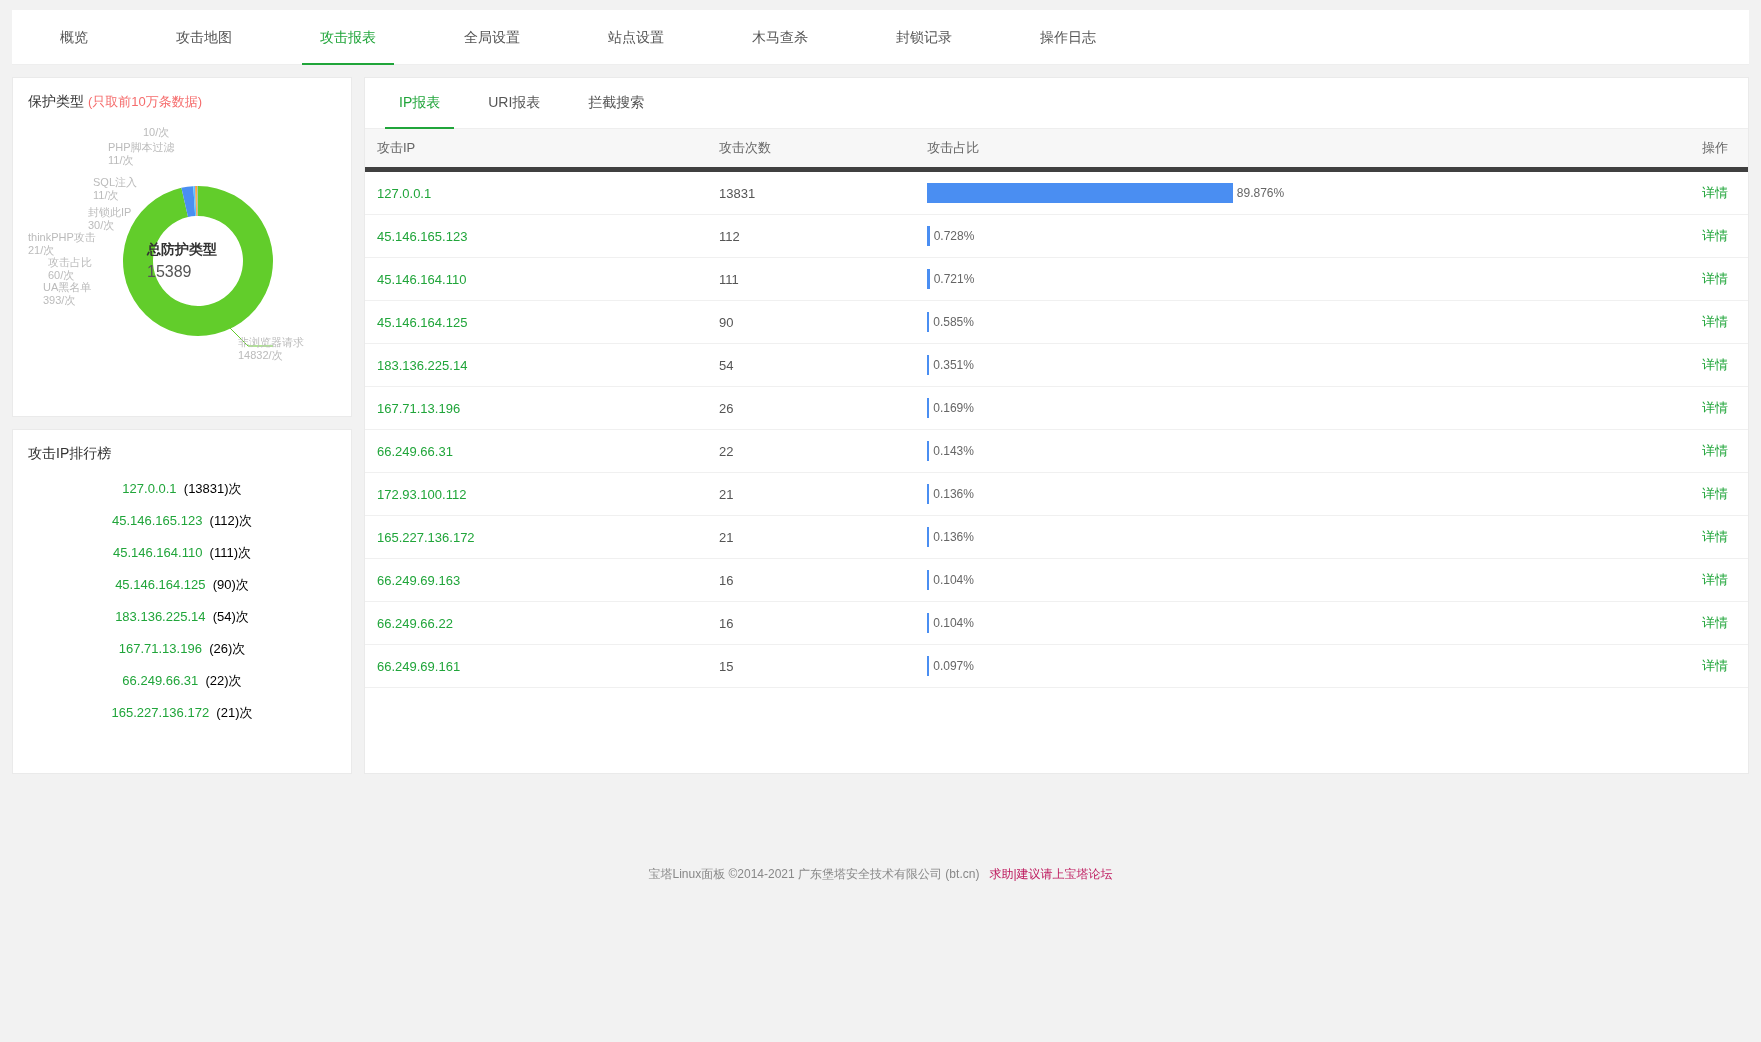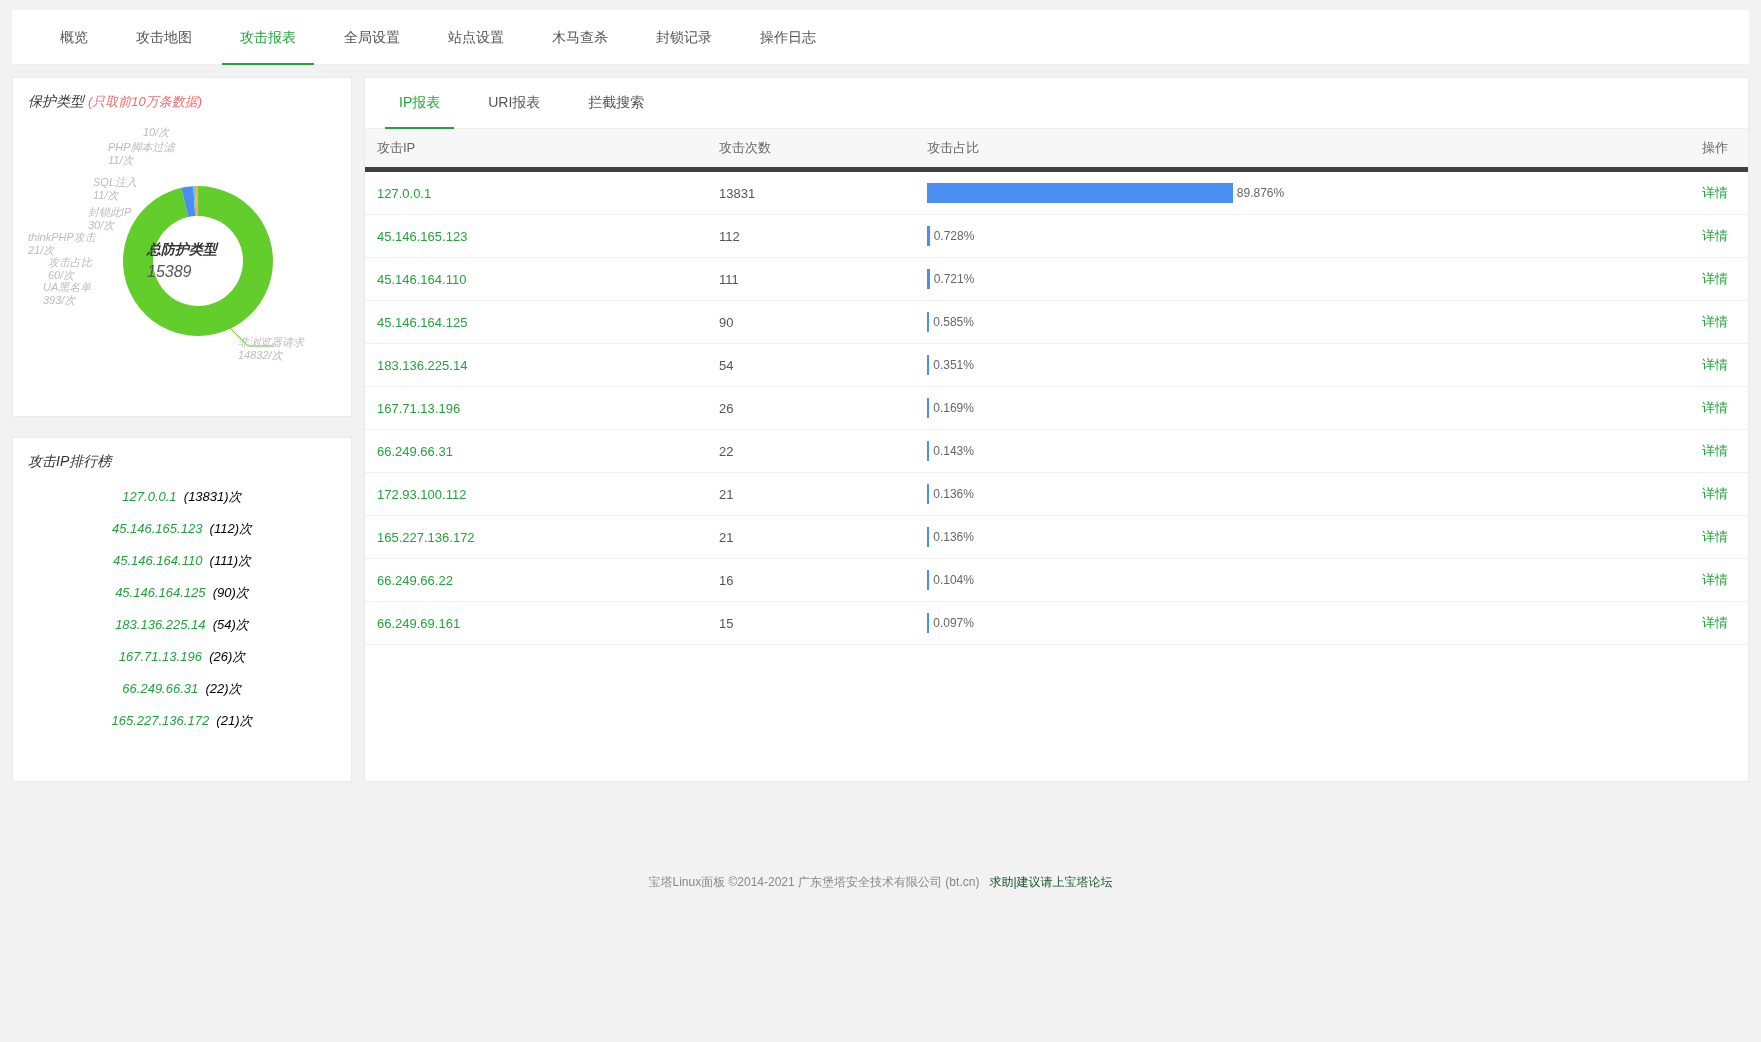--- a/index.html
+++ b/index.html
@@ -11,20 +11,21 @@
 }
 .container { width: 100%; }
 .tabs-bar {
   background: #fff;
   border-bottom: 1px solid #eee;
   height: 55px;
   display: flex;
   align-items: center;
   padding: 0 30px;
   margin: 10px 12px 0 12px;
+  gap: 40px;
 }
 .tabs-bar .tab {
   padding: 0 18px;
   height: 55px;
   line-height: 55px;
   color: #555;
   cursor: pointer;
   font-size: 14px;
   margin-right: 12px;
   position: relative;
@@ -41,22 +42,21 @@
 }
 .main-area {
   display: flex;
   gap: 12px;
   padding: 12px;
 }
 .sidebar {
   width: 340px;
   display: flex;
   flex-direction: column;
-  gap: 20px;
-  font-style: italic;
+  gap: 12px;
 }
 .panel {
   background: #fff;
   border: 1px solid #eaeaea;
   padding: 15px;
 }
 .panel-title {
   font-size: 14px;
   color: #333;
   margin-bottom: 10px;
@@ -158,21 +158,21 @@
   margin-left: 4px;
   color: #666;
   font-size: 12px;
 }
 .footer {
   text-align: center;
   color: #888;
   font-size: 12px;
   padding: 80px 0 10px 0;
 }
-.footer a { color: #14532d; text-decoration: none; }
+.footer a { color: #be185d; text-decoration: none; }
 </style>
 </head>
 <body>
 
 <div class="container">
 
   <div class="tabs-bar" id="top-tabs">
       <div class="tab">概览</div>
       <div class="tab">攻击地图</div>
       <div class="tab active">攻击报表</div>
@@ -370,20 +370,31 @@
                 <td>21</td>
                 <td class="bar-cell">
                   <div class="bar-bg">
                     <div class="bar-fill" style="width:2px"></div>
                     <span class="bar-label">0.136%</span>
                   </div>
                 </td>
                 <td class="op"><a>详情</a></td>
               </tr>
               <tr>
+                <td class="ip-cell">66.249.69.163</td>
+                <td>16</td>
+                <td class="bar-cell">
+                  <div class="bar-bg">
+                    <div class="bar-fill" style="width:2px"></div>
+                    <span class="bar-label">0.104%</span>
+                  </div>
+                </td>
+                <td class="op"><a>详情</a></td>
+              </tr>
+              <tr>
                 <td class="ip-cell">66.249.66.22</td>
                 <td>16</td>
                 <td class="bar-cell">
                   <div class="bar-bg">
                     <div class="bar-fill" style="width:2px"></div>
                     <span class="bar-label">0.104%</span>
                   </div>
                 </td>
                 <td class="op"><a>详情</a></td>
               </tr>

